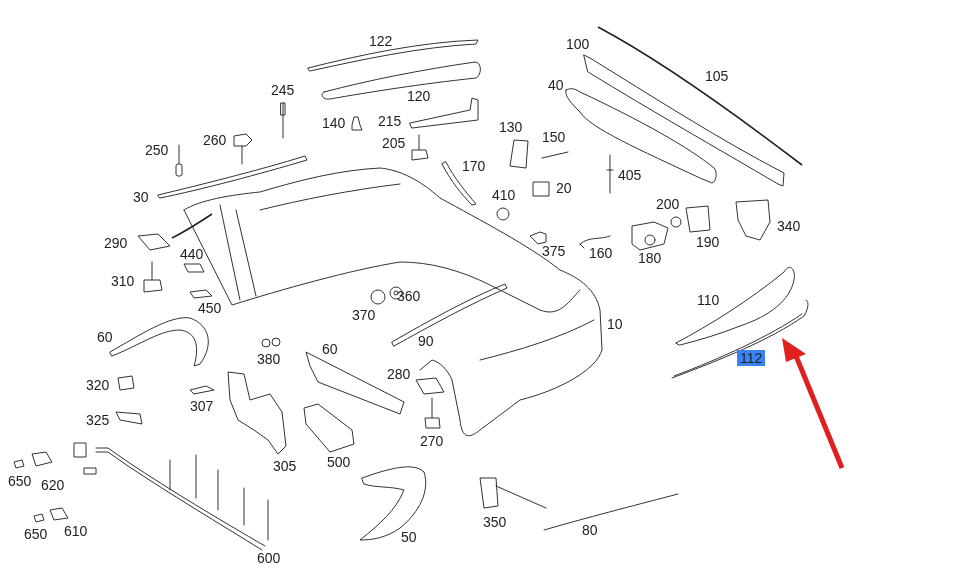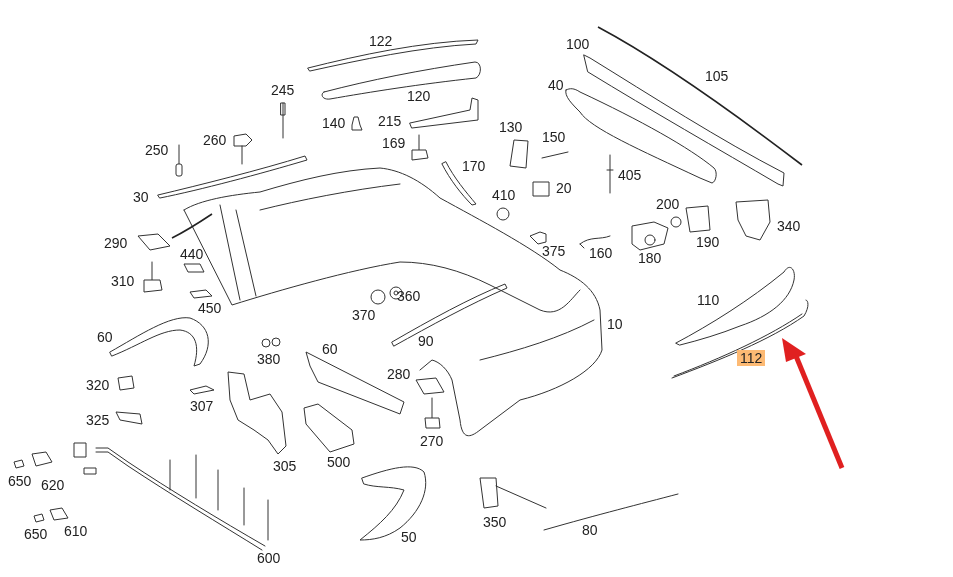--- a/index.html
+++ b/index.html
@@ -248,21 +248,21 @@
   <span class="lbl" style="left:566px;top:36px">100</span>
   <span class="lbl" style="left:705px;top:68px">105</span>
   <span class="lbl" style="left:548px;top:77px">40</span>
   <span class="lbl" style="left:407px;top:88px">120</span>
   <span class="lbl" style="left:322px;top:115px">140</span>
   <span class="lbl" style="left:378px;top:113px">215</span>
   <span class="lbl" style="left:499px;top:119px">130</span>
   <span class="lbl" style="left:542px;top:129px">150</span>
   <span class="lbl" style="left:203px;top:132px">260</span>
   <span class="lbl" style="left:145px;top:142px">250</span>
-  <span class="lbl" style="left:382px;top:135px">169</span>
+  <span class="lbl" style="left:382px;top:135px">205</span>
   <span class="lbl" style="left:462px;top:158px">170</span>
   <span class="lbl" style="left:618px;top:167px">405</span>
   <span class="lbl" style="left:133px;top:189px">30</span>
   <span class="lbl" style="left:492px;top:187px">410</span>
   <span class="lbl" style="left:556px;top:180px">20</span>
   <span class="lbl" style="left:656px;top:196px">200</span>
   <span class="lbl" style="left:777px;top:218px">340</span>
   <span class="lbl" style="left:104px;top:235px">290</span>
   <span class="lbl" style="left:180px;top:246px">440</span>
   <span class="lbl" style="left:542px;top:243px">375</span>
@@ -272,21 +272,21 @@
   <span class="lbl" style="left:111px;top:273px">310</span>
   <span class="lbl" style="left:198px;top:300px">450</span>
   <span class="lbl" style="left:697px;top:292px">110</span>
   <span class="lbl" style="left:352px;top:307px">370</span>
   <span class="lbl" style="left:397px;top:288px">360</span>
   <span class="lbl" style="left:607px;top:316px">10</span>
   <span class="lbl" style="left:97px;top:329px">60</span>
   <span class="lbl" style="left:418px;top:333px">90</span>
   <span class="lbl" style="left:257px;top:351px">380</span>
   <span class="lbl" style="left:322px;top:341px">60</span>
-  <span class="lbl hl" style="left:737px;top:350px;background:#fdba74">112</span>
+  <span class="lbl hl" style="left:737px;top:350px;background:#3b82f6">112</span>
   <span class="lbl" style="left:86px;top:377px">320</span>
   <span class="lbl" style="left:387px;top:366px">280</span>
   <span class="lbl" style="left:190px;top:398px">307</span>
   <span class="lbl" style="left:86px;top:412px">325</span>
   <span class="lbl" style="left:420px;top:433px">270</span>
   <span class="lbl" style="left:273px;top:458px">305</span>
   <span class="lbl" style="left:327px;top:454px">500</span>
   <span class="lbl" style="left:8px;top:473px">650</span>
   <span class="lbl" style="left:41px;top:477px">620</span>
   <span class="lbl" style="left:483px;top:514px">350</span>

